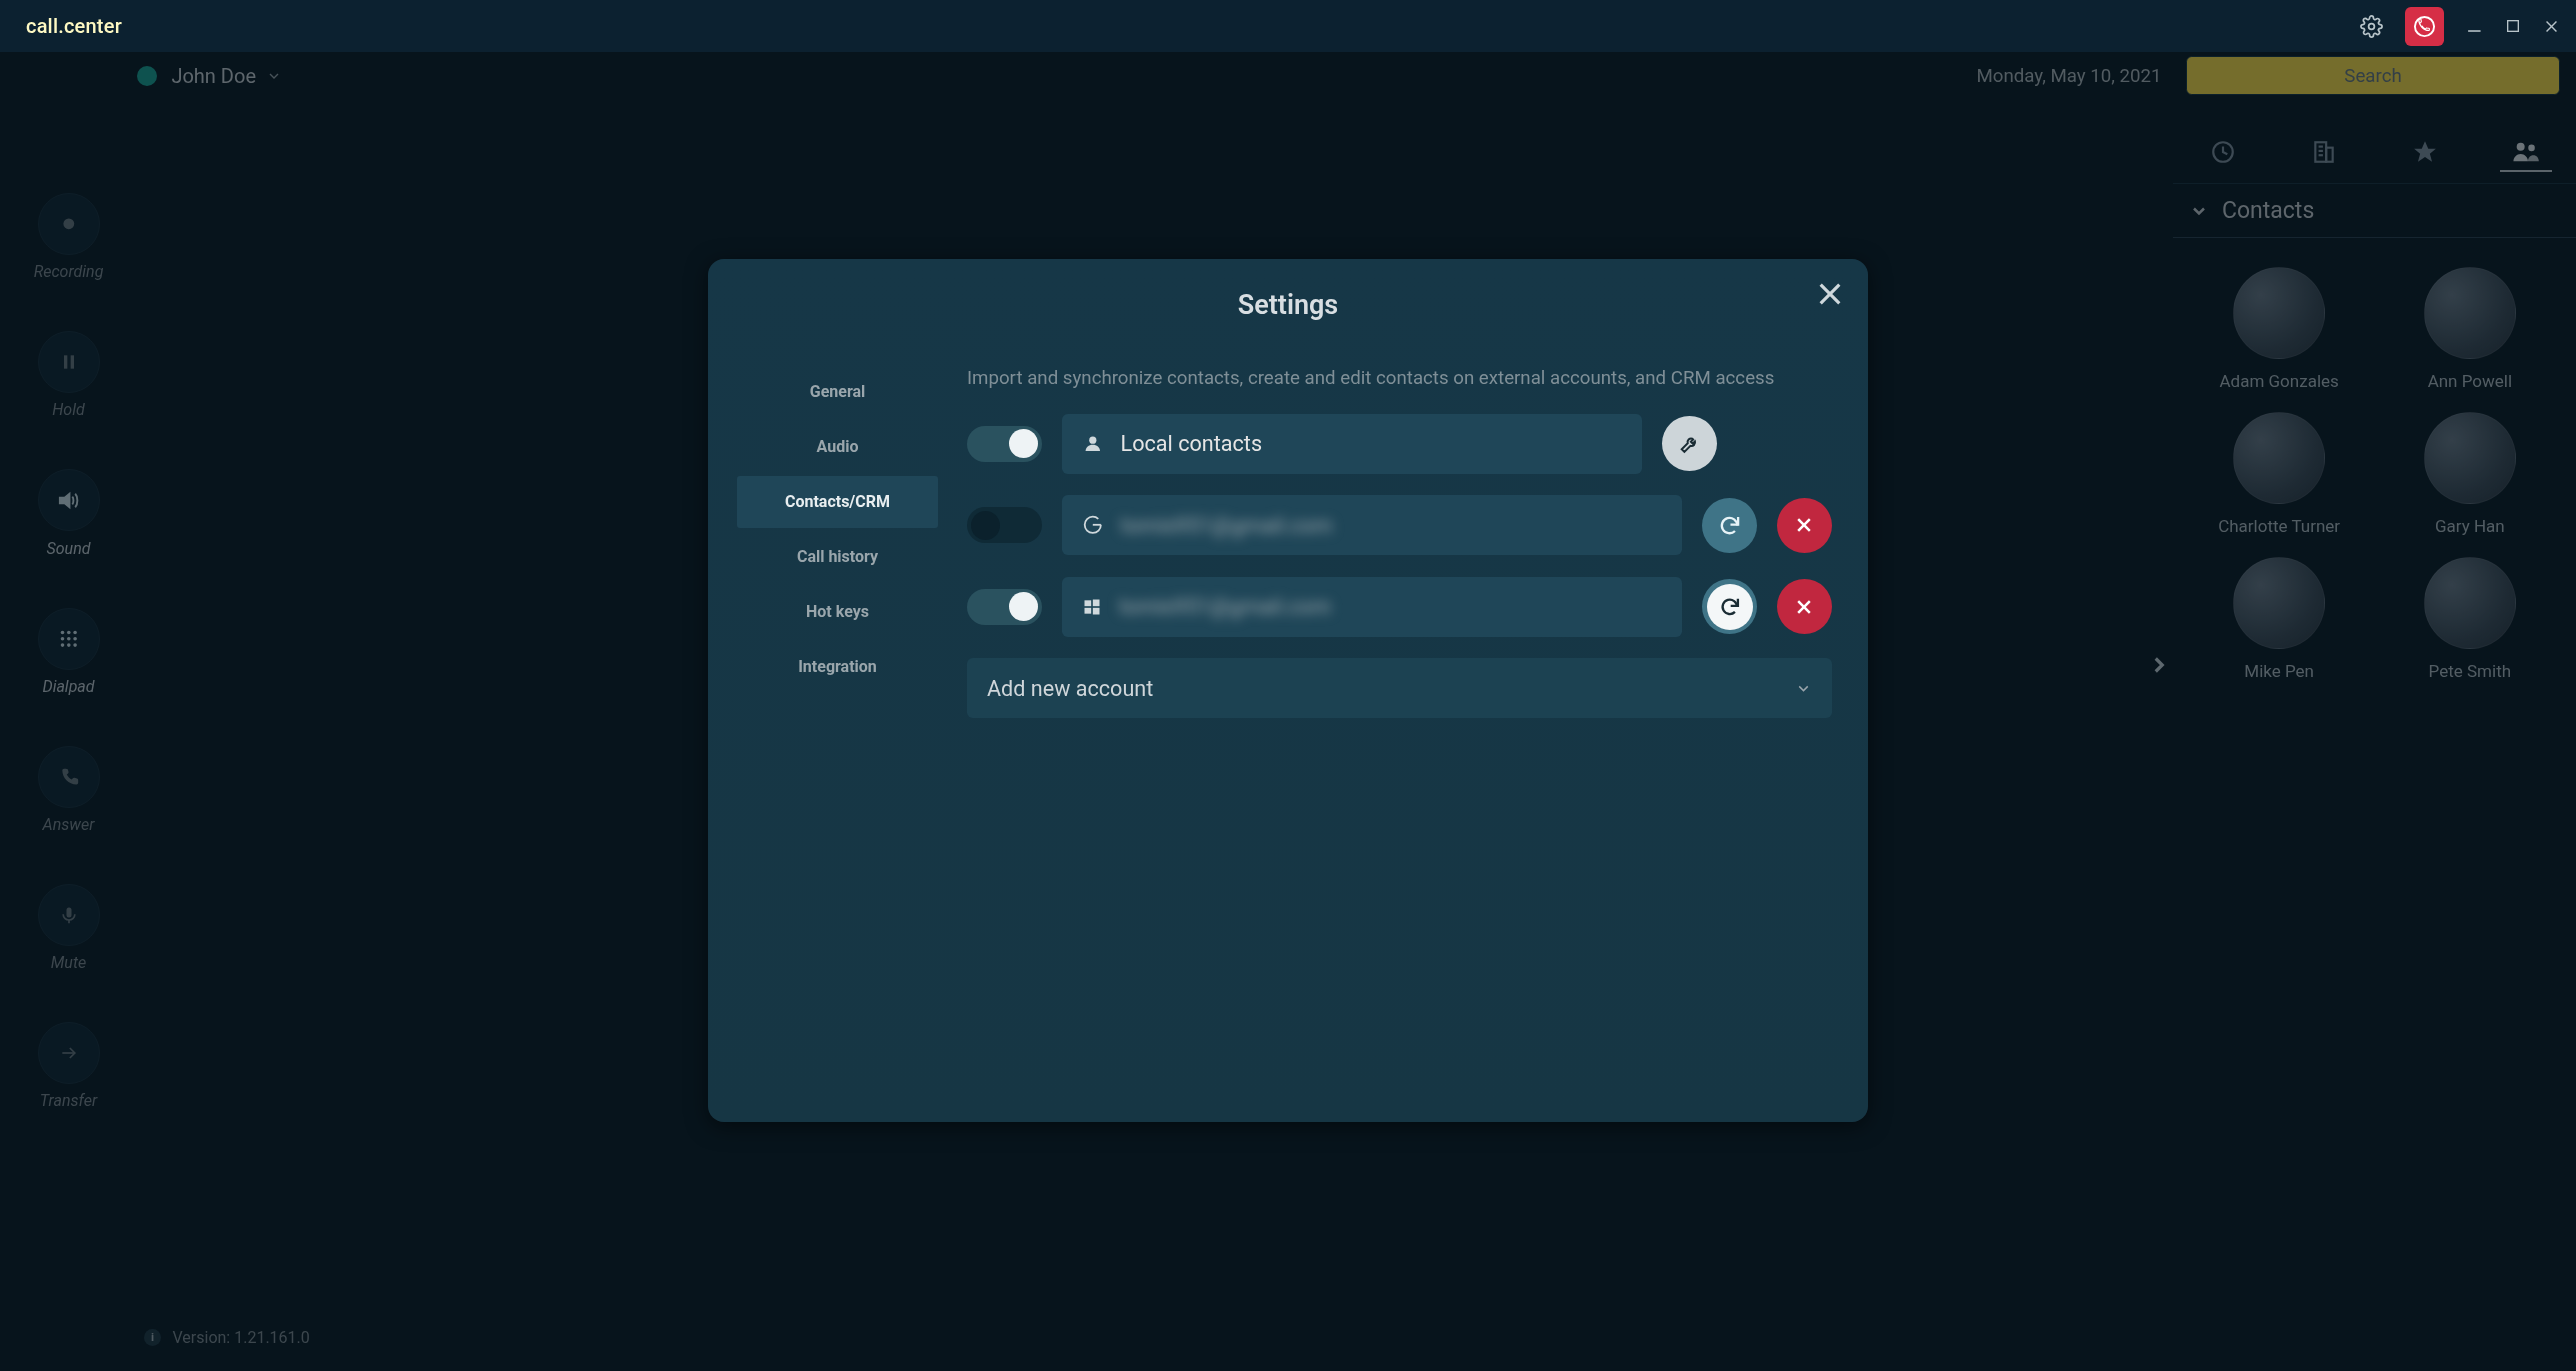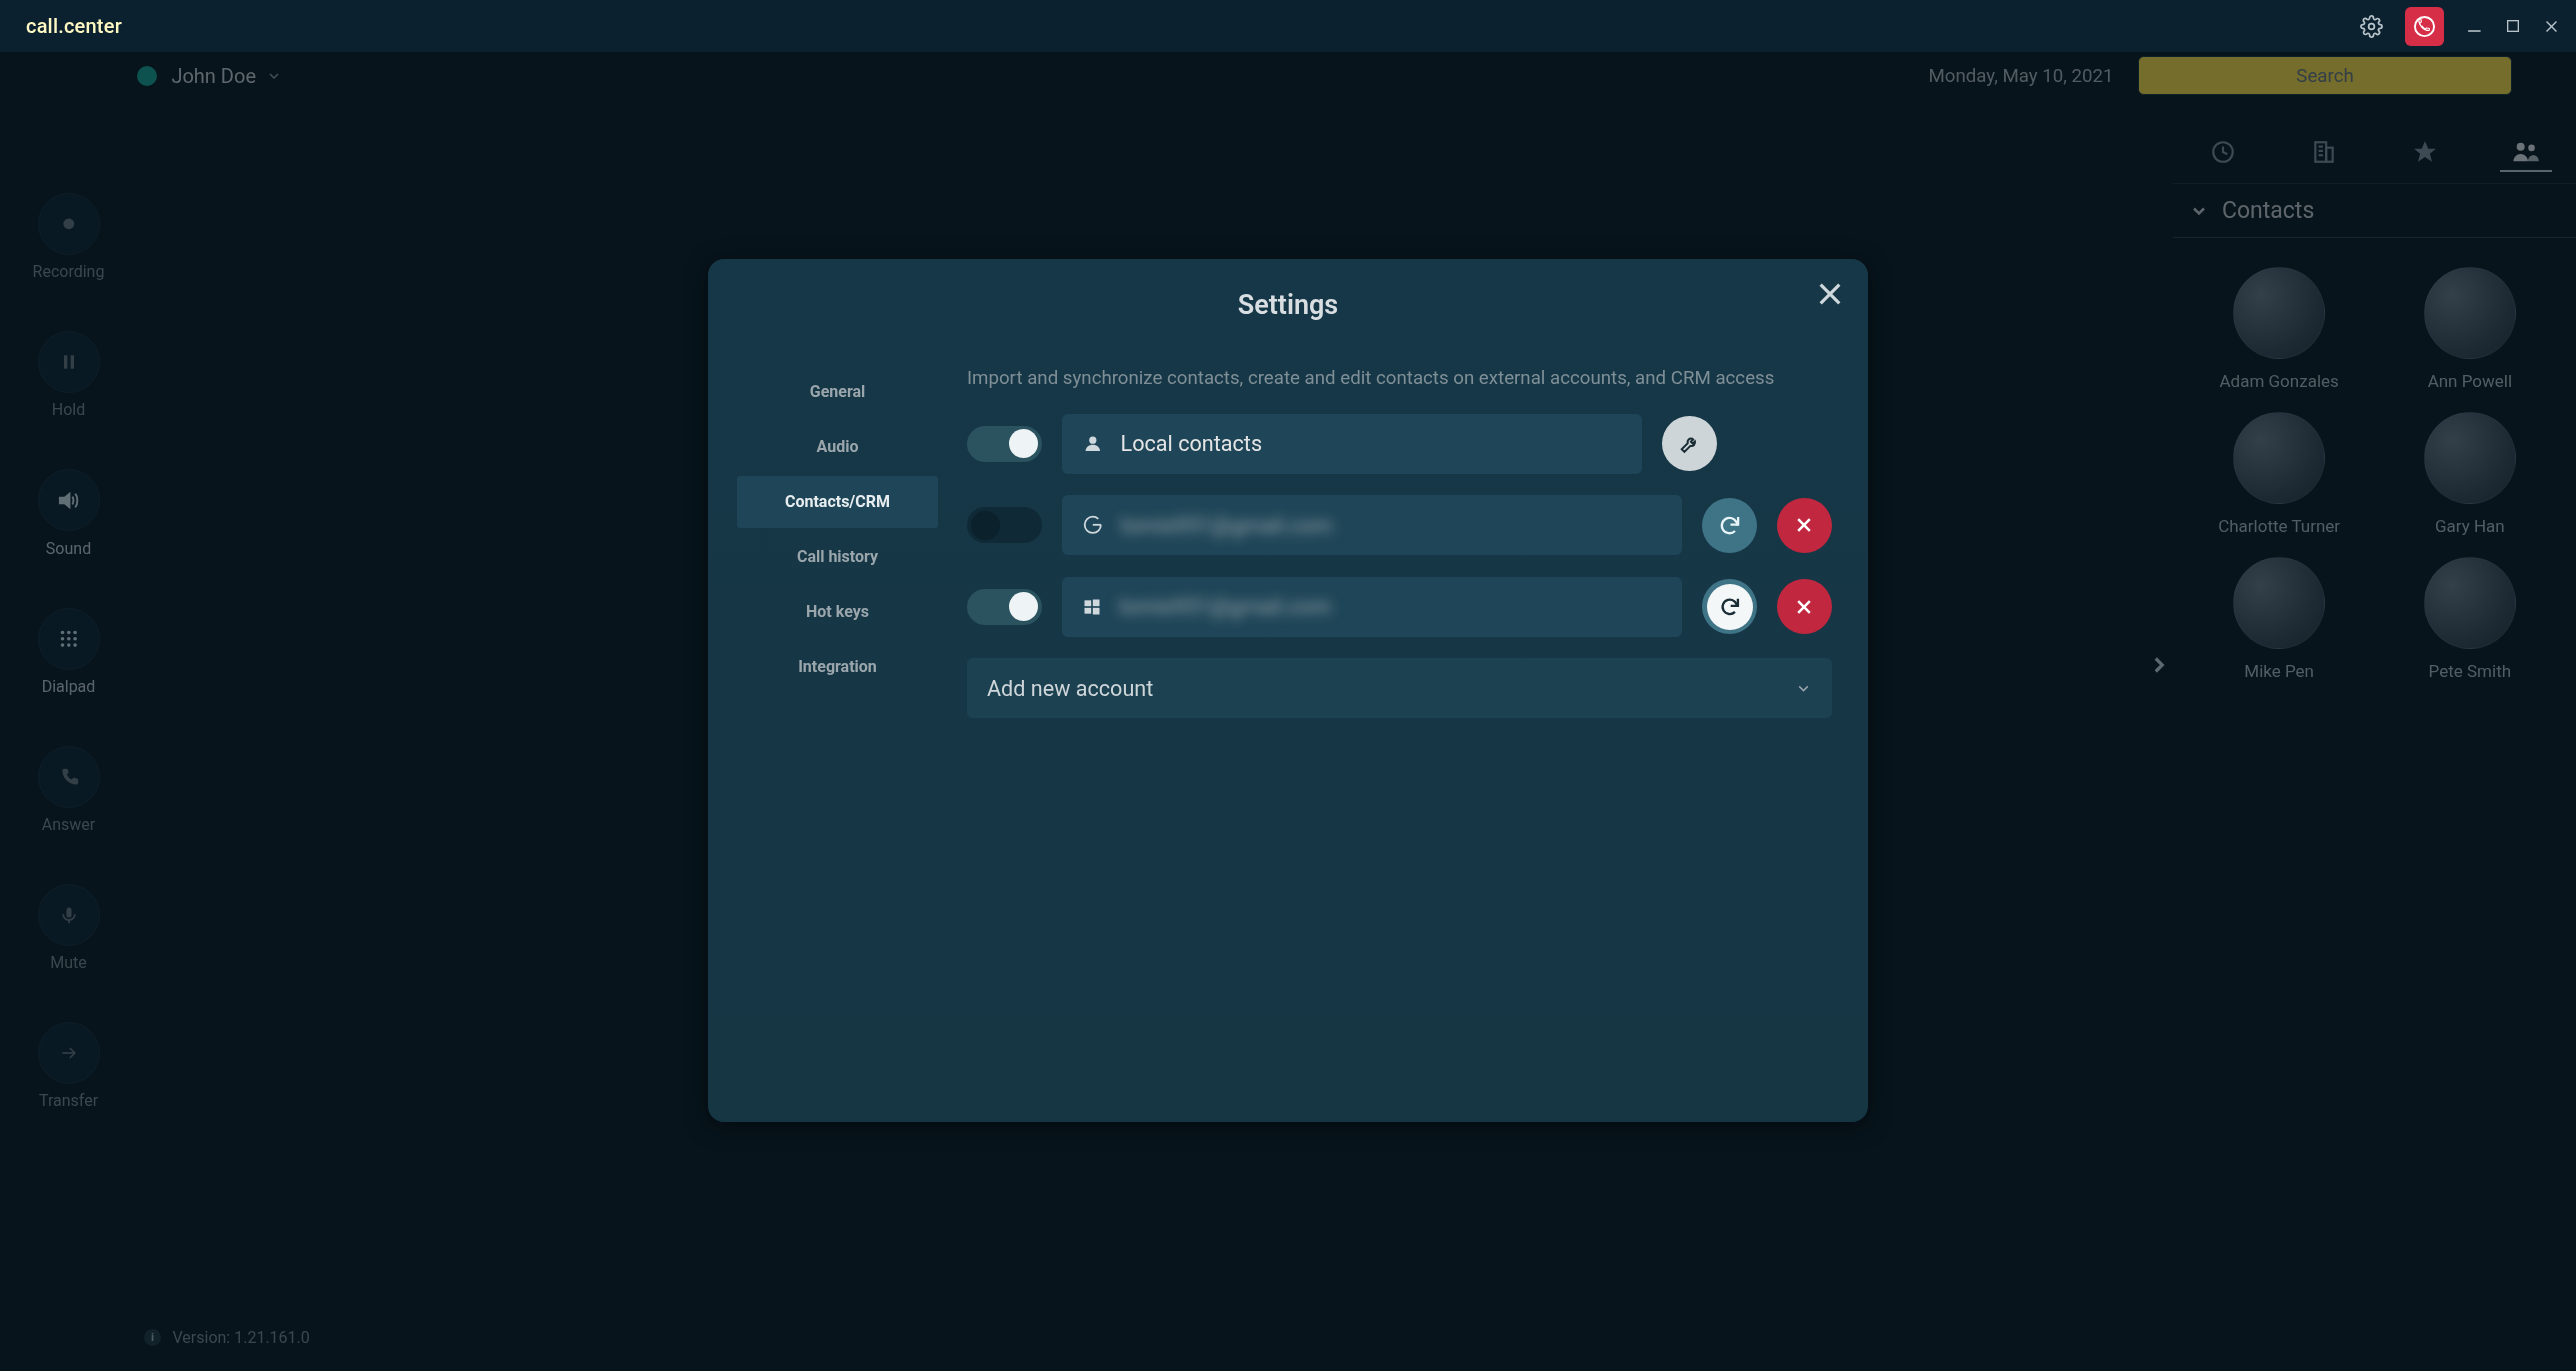--- a/index.html
+++ b/index.html
@@ -50,21 +50,21 @@
     width:39px;height:39px;border-radius:5.8px;
     background:#d62e46;
     display:flex;align-items:center;justify-content:center;
   }
   .win-btn{color:#b8c4c9; cursor:pointer;}
 
   
   .header{
     position:absolute;left:0;right:0;top:52px;height:47px;
     display:flex;align-items:center;
-    padding:0 64px 0 137px;
+    padding:0 16px 0 137px;
     color:#a8b4ba;
   }
   .avatar-dot{width:20px;height:20px;border-radius:50%;background:var(--green-dot);margin-right:14.4px;}
   .user-name{font-size:20px;color:#c8d0d4;margin-right:10px;}
   .chev{color:#9aa6ac}
   .header-right{margin-left:auto;display:flex;align-items:center;gap:24.4px}
   .date{font-size:18.7px;color:#aeb8bc}
   .search{
     width:374px;height:39px;border-radius:5.8px;
     background:#fde047;
@@ -74,21 +74,21 @@
   }
 
   
   .rail{
     position:absolute;left:0;top:121px;bottom:0;width:137px;
     display:flex;flex-direction:column;align-items:center;
     padding-top:72px;
     gap:50px;
     color:#7c8a90;
   }
-  .rail-item{display:flex;flex-direction:column;align-items:center;gap:7.2px;width:100%;}
+  .rail-item{display:flex;flex-direction:column;align-items:center;gap:7.2px;width:100%;font-style:italic;}
   .rail-btn{
     width:62px;height:62px;border-radius:50%;
     background:#0f2633;
     border:0.7px solid #18313e;
     display:flex;align-items:center;justify-content:center;
     color:#9aa6ac;
   }
   .rail-label{font-size:16px;color:#7e8a90}
 
   

